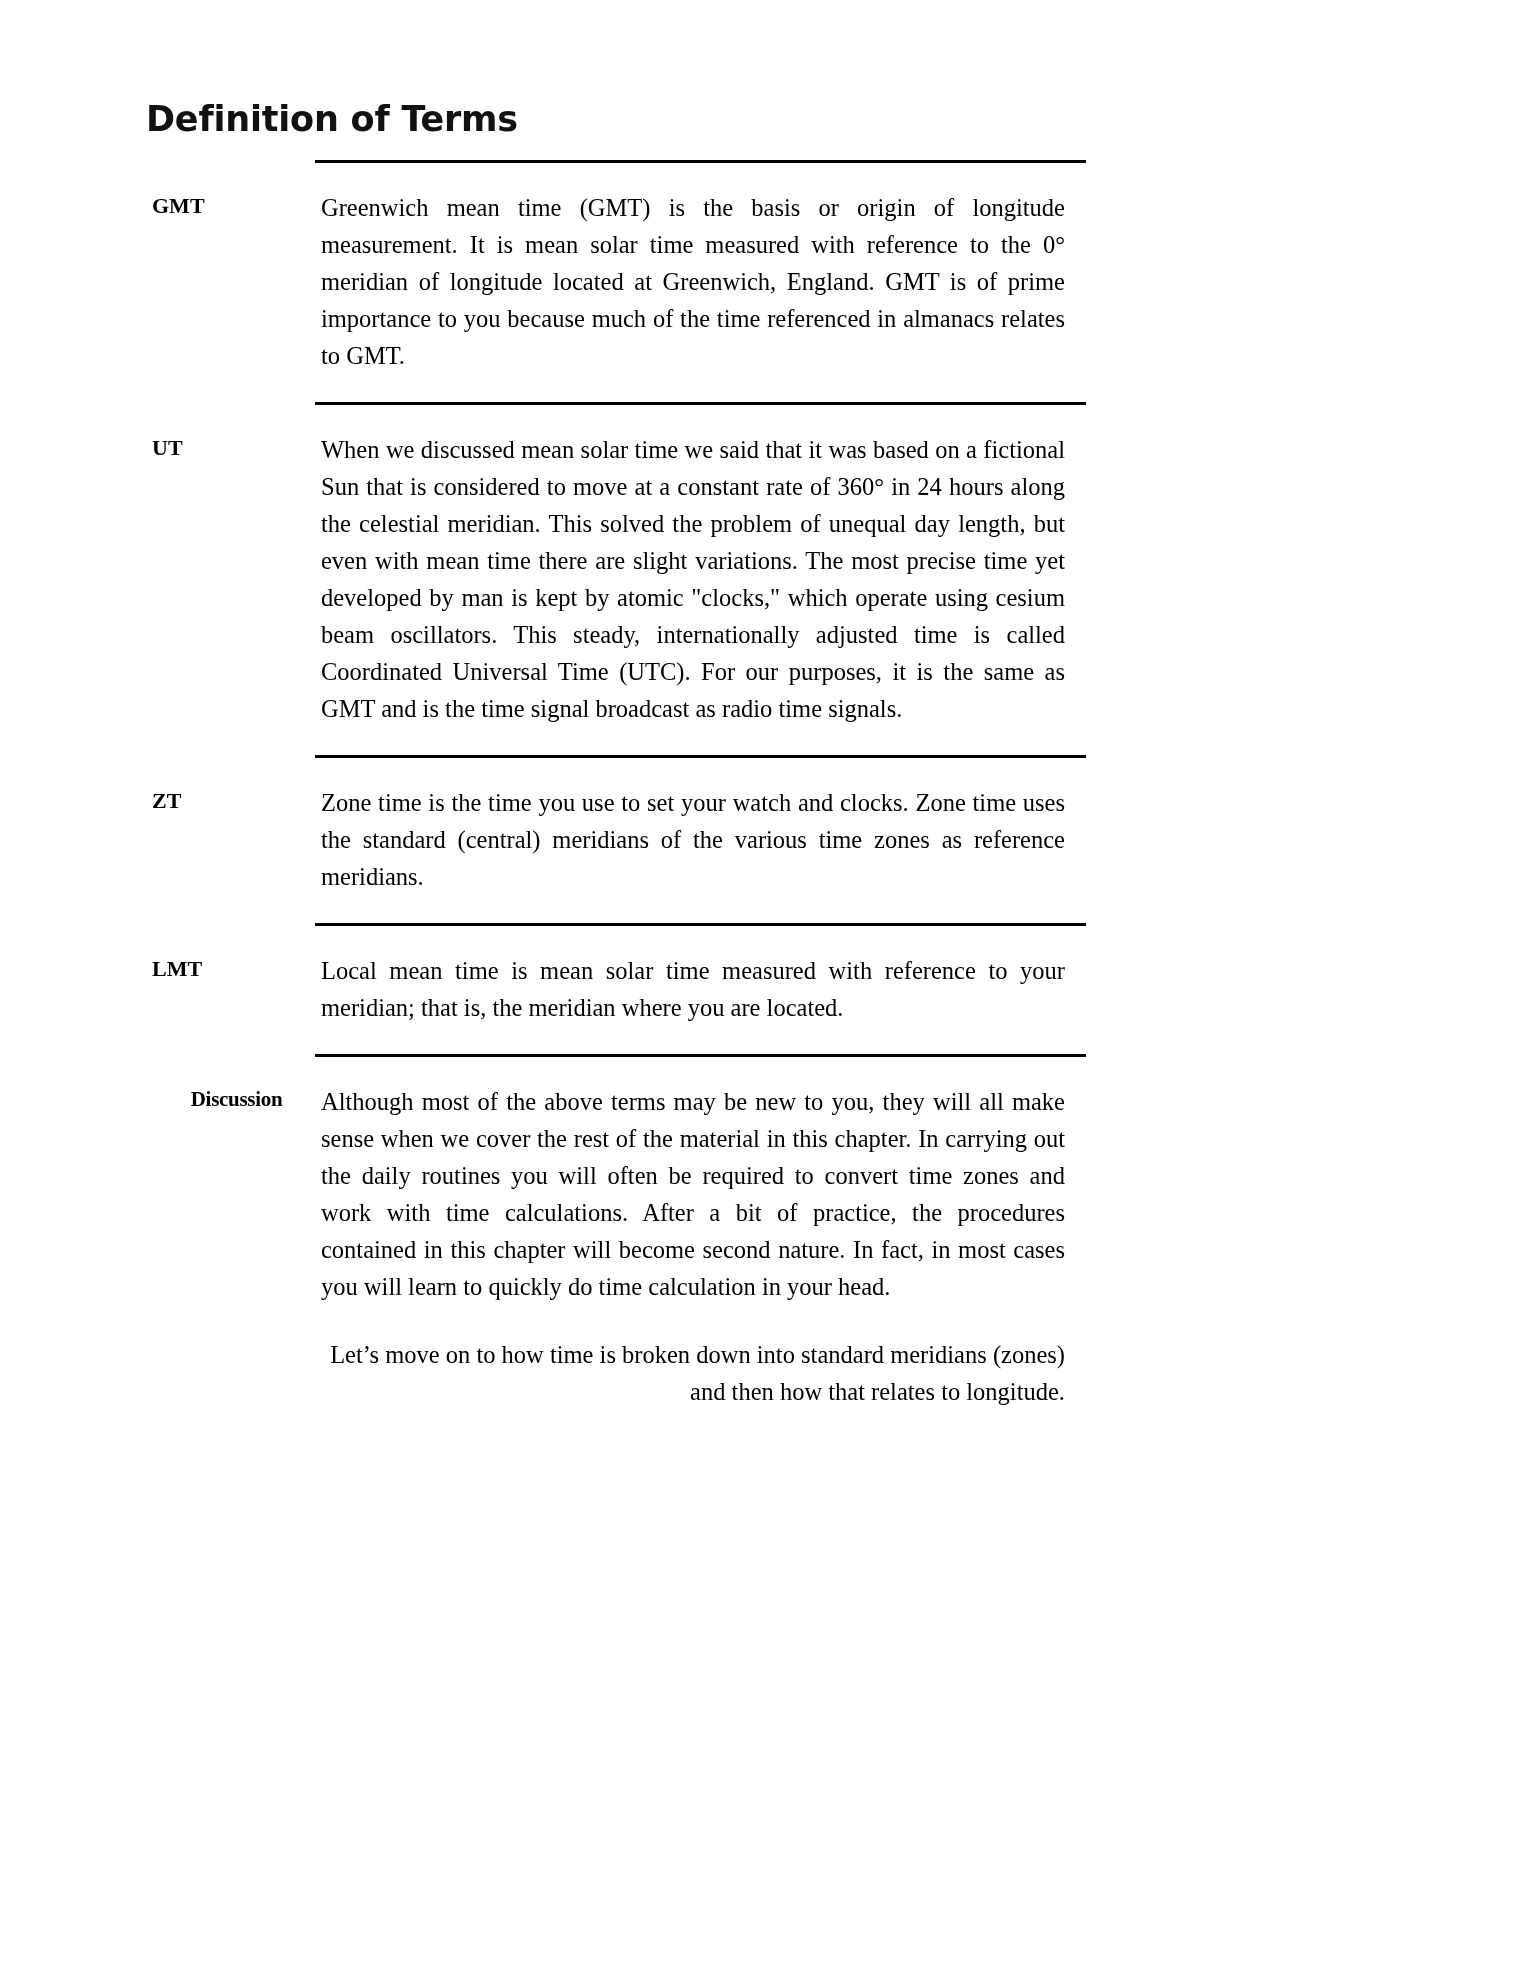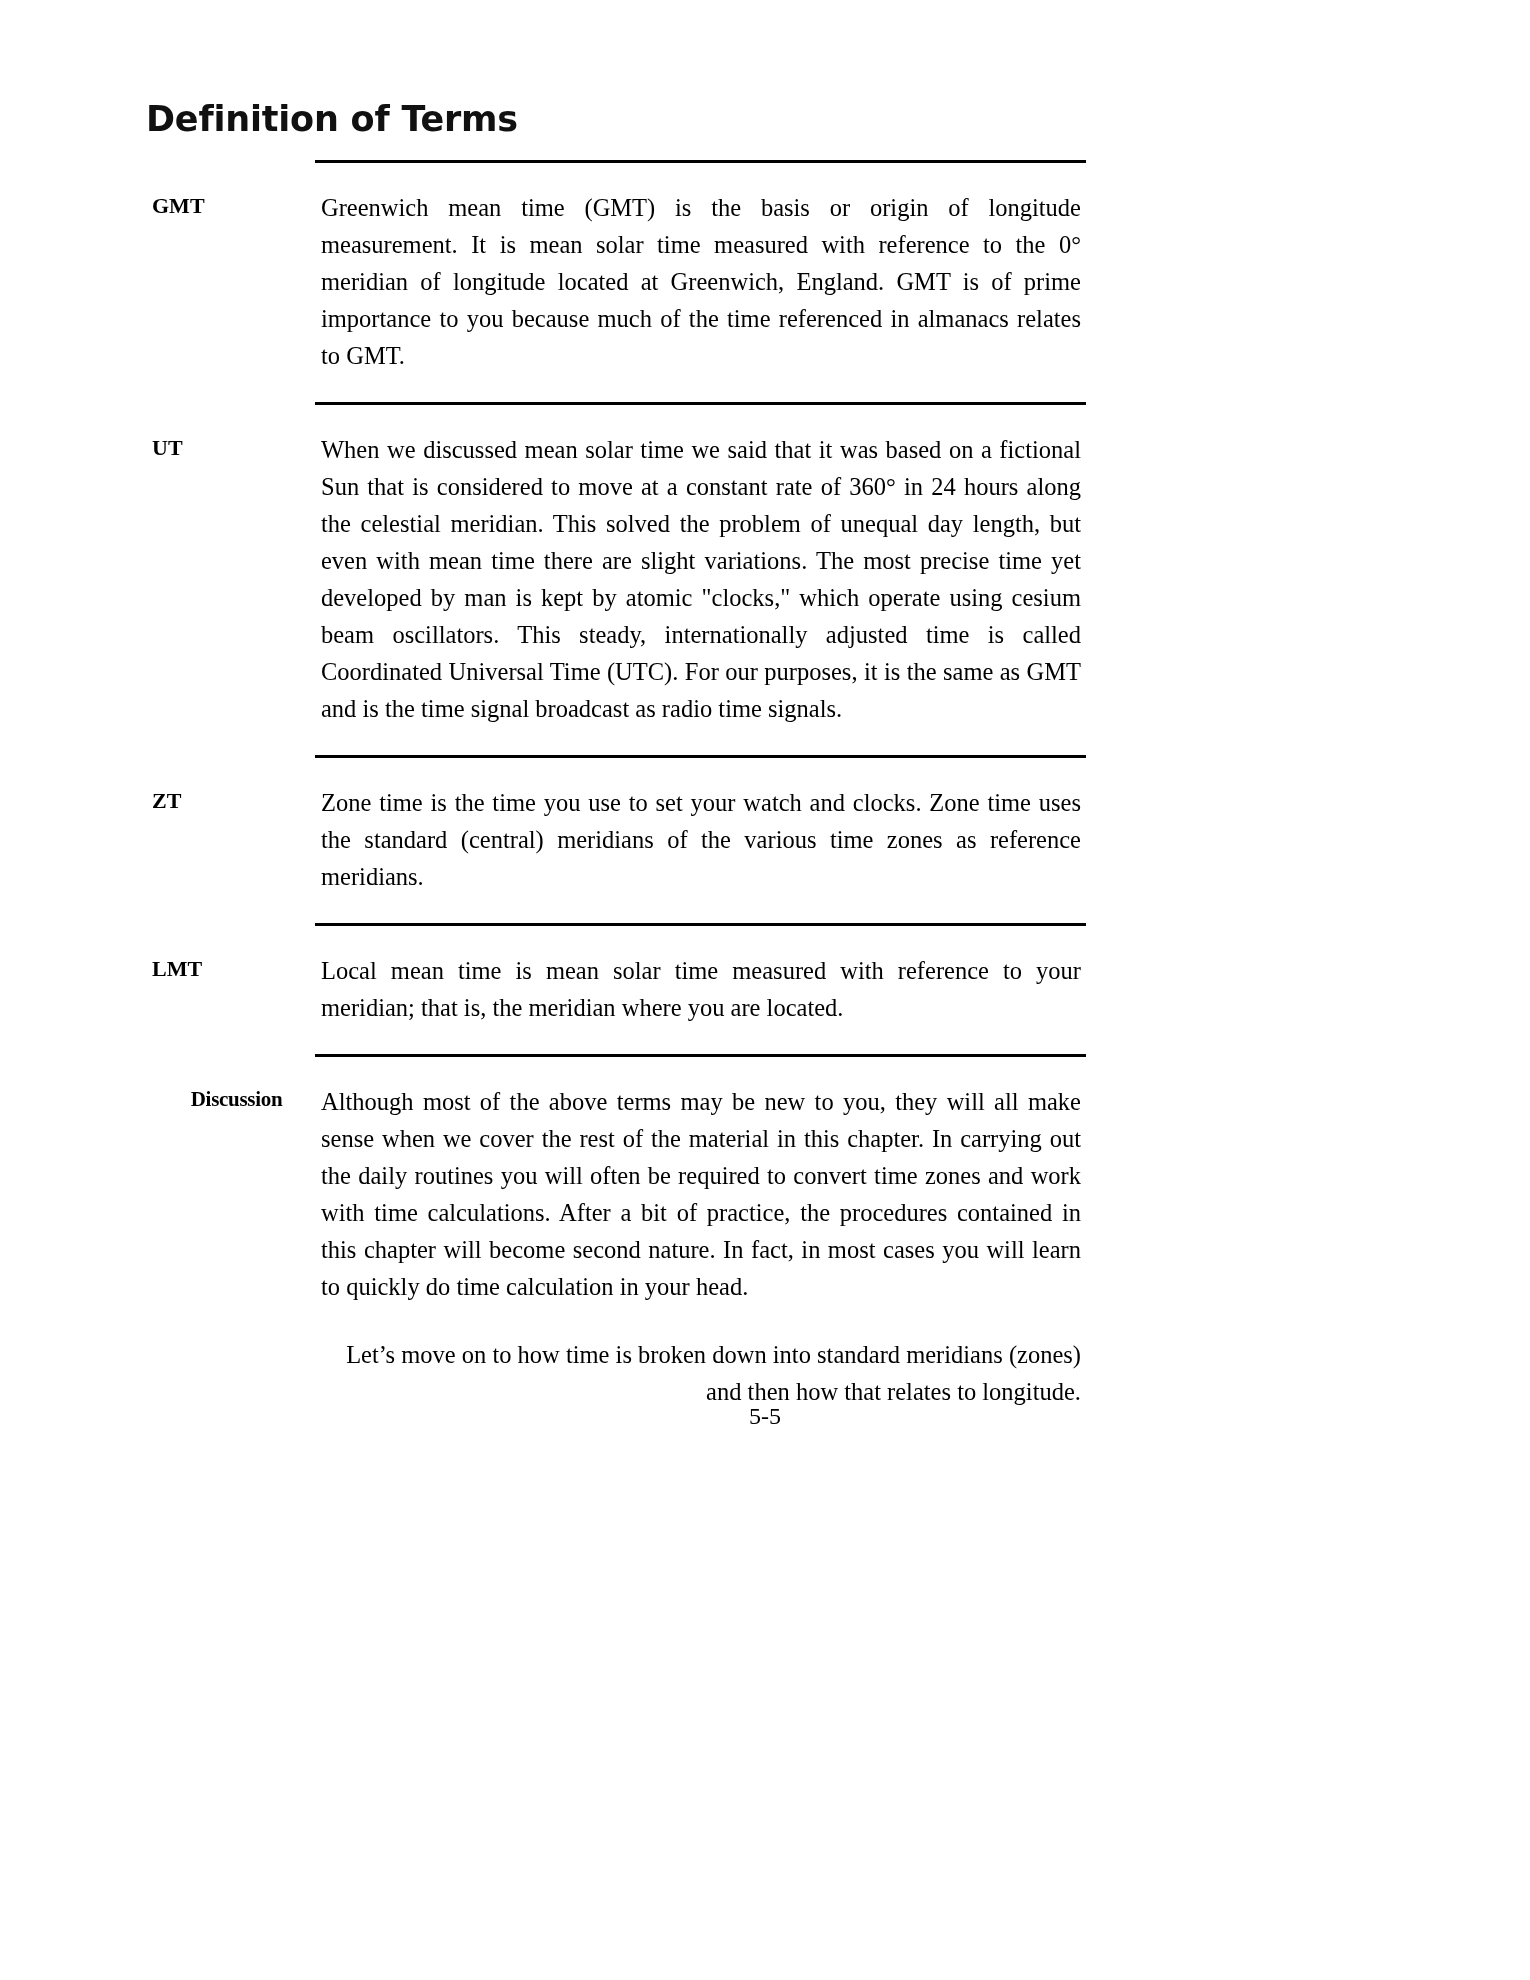--- a/index.html
+++ b/index.html
@@ -79,21 +79,21 @@
     padding-top: 26px;
     font-size: 24.5px;
     line-height: 37px;
     text-align: justify;
     text-justify: inter-word;
     color: #000000;
     max-width: 760px;
   }
 
   .term-text p {
-    margin: 0 0 0 0;
+    margin: 0 16px 0 0;
   }
   .term-text p + p {
     margin-top: 31px;
   }
   .term-text p.lastline {
     text-align: right;
   }
 
   
   .entry + .entry {
@@ -168,15 +168,14 @@
         <div class="term-label narrow">Discussion</div>
         <div class="term-text">
           <p>Although most of the above terms may be new to you, they will all make sense when we cover the rest of the material in this chapter. In carrying out the daily routines you will often be required to convert time zones and work with time calculations. After a bit of practice, the procedures contained in this chapter will become second nature. In fact, in most cases you will learn to quickly do time calculation in your head.</p>
           <p class="lastline">Let’s move on to how time is broken down into standard meridians (zones) and then how that relates to longitude.</p>
         </div>
       </div>
     </div>
 
   </div>
 
-  <div class="page-number">5-5</div>
 
 </div>
 
 </body></html>

